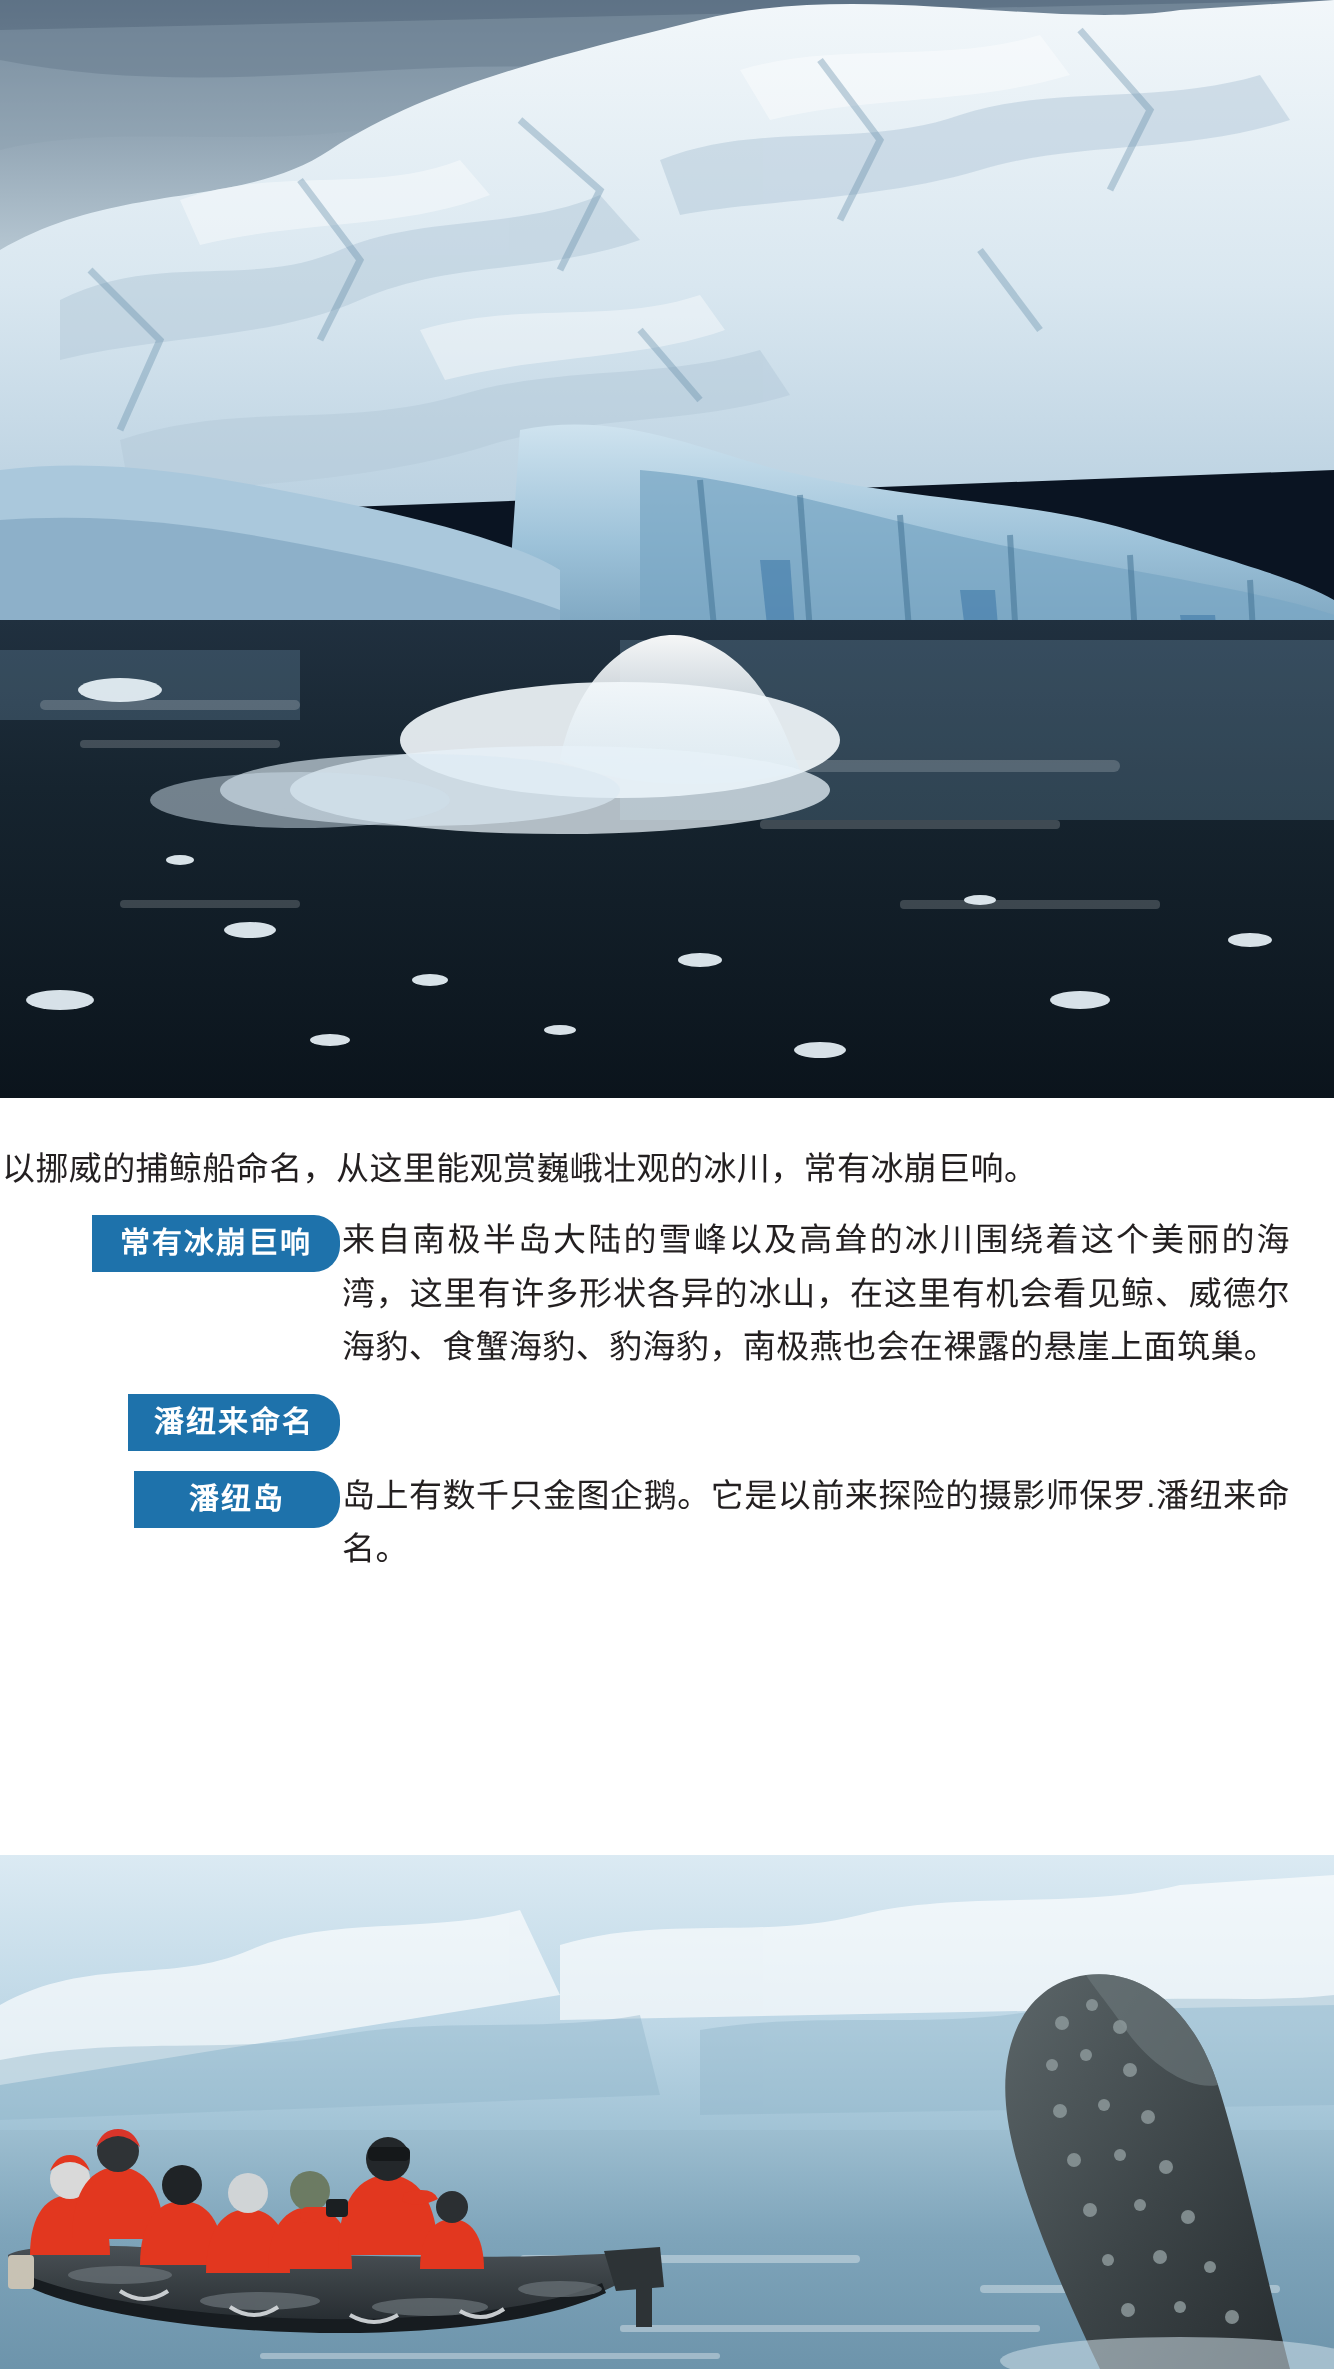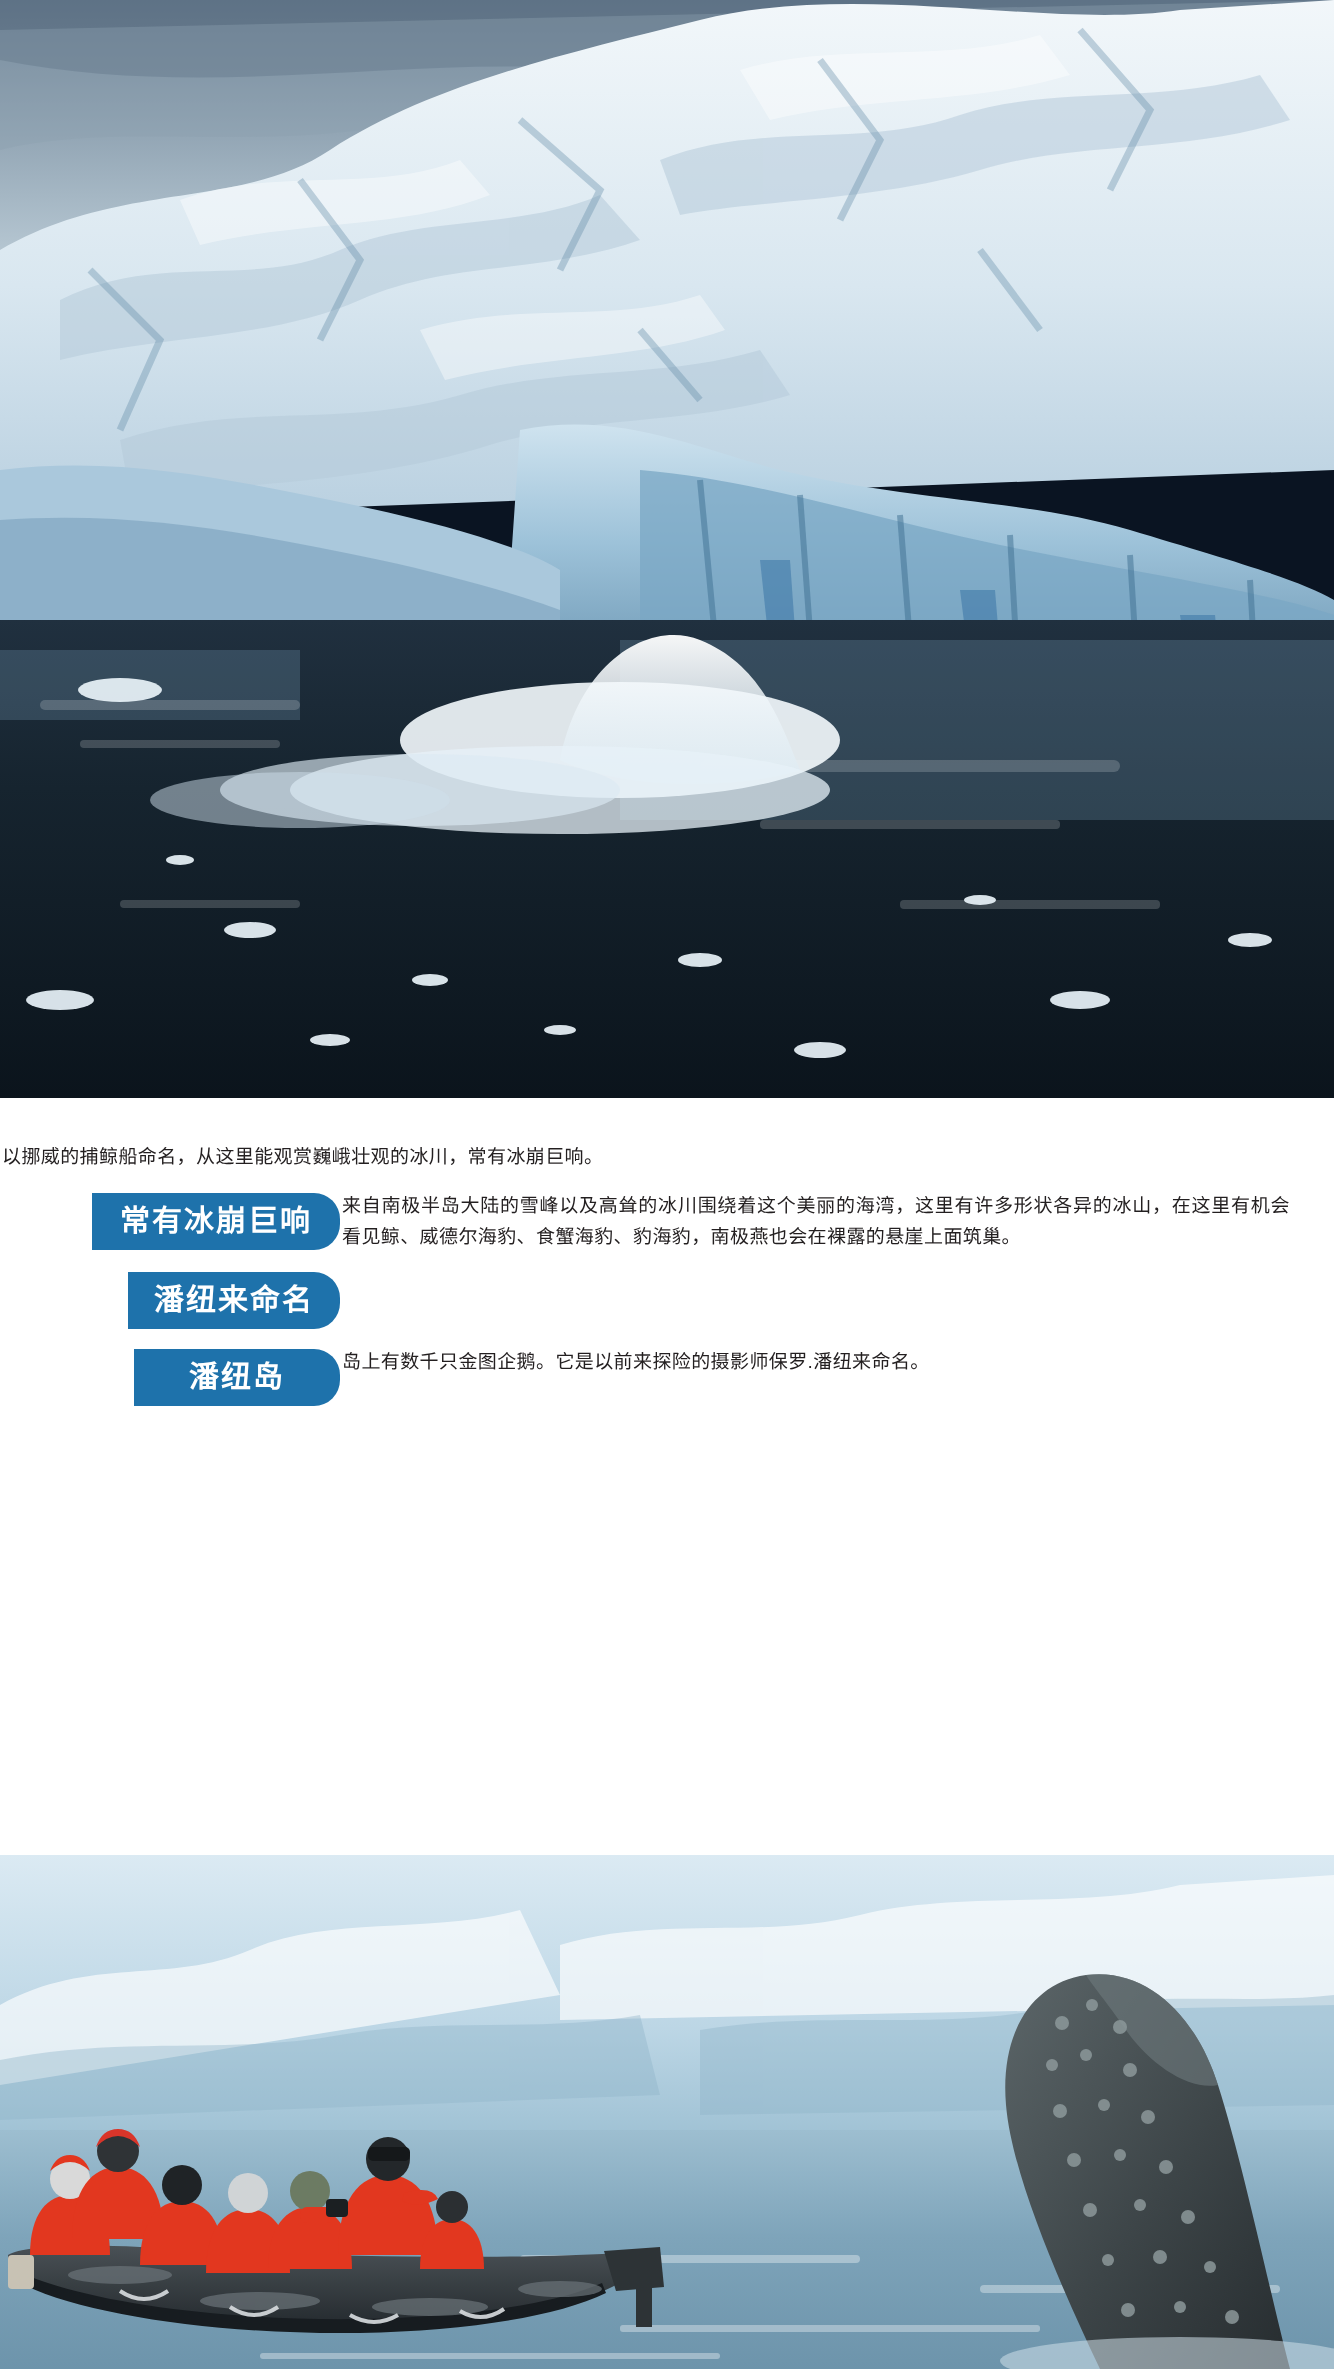--- a/index.html
+++ b/index.html
@@ -55,21 +55,21 @@
     padding: 13px 26px 14px 26px;
     border-radius: 0 26px 26px 0;
     white-space: nowrap;
     box-sizing: border-box;
     text-align: center;
     min-width: 206px;
   }
   .tag.wide { min-width: 248px; }
   .desc {
     flex: 1 1 auto;
-    font-size: 19px;
+    font-size: 33px;
     line-height: 1.62;
     color: #231f20;
     letter-spacing: 0.4px;
     text-align: justify;
     padding-top: 2px;
     padding-left: 2px;
   }
 
   
   .photo-bottom {

